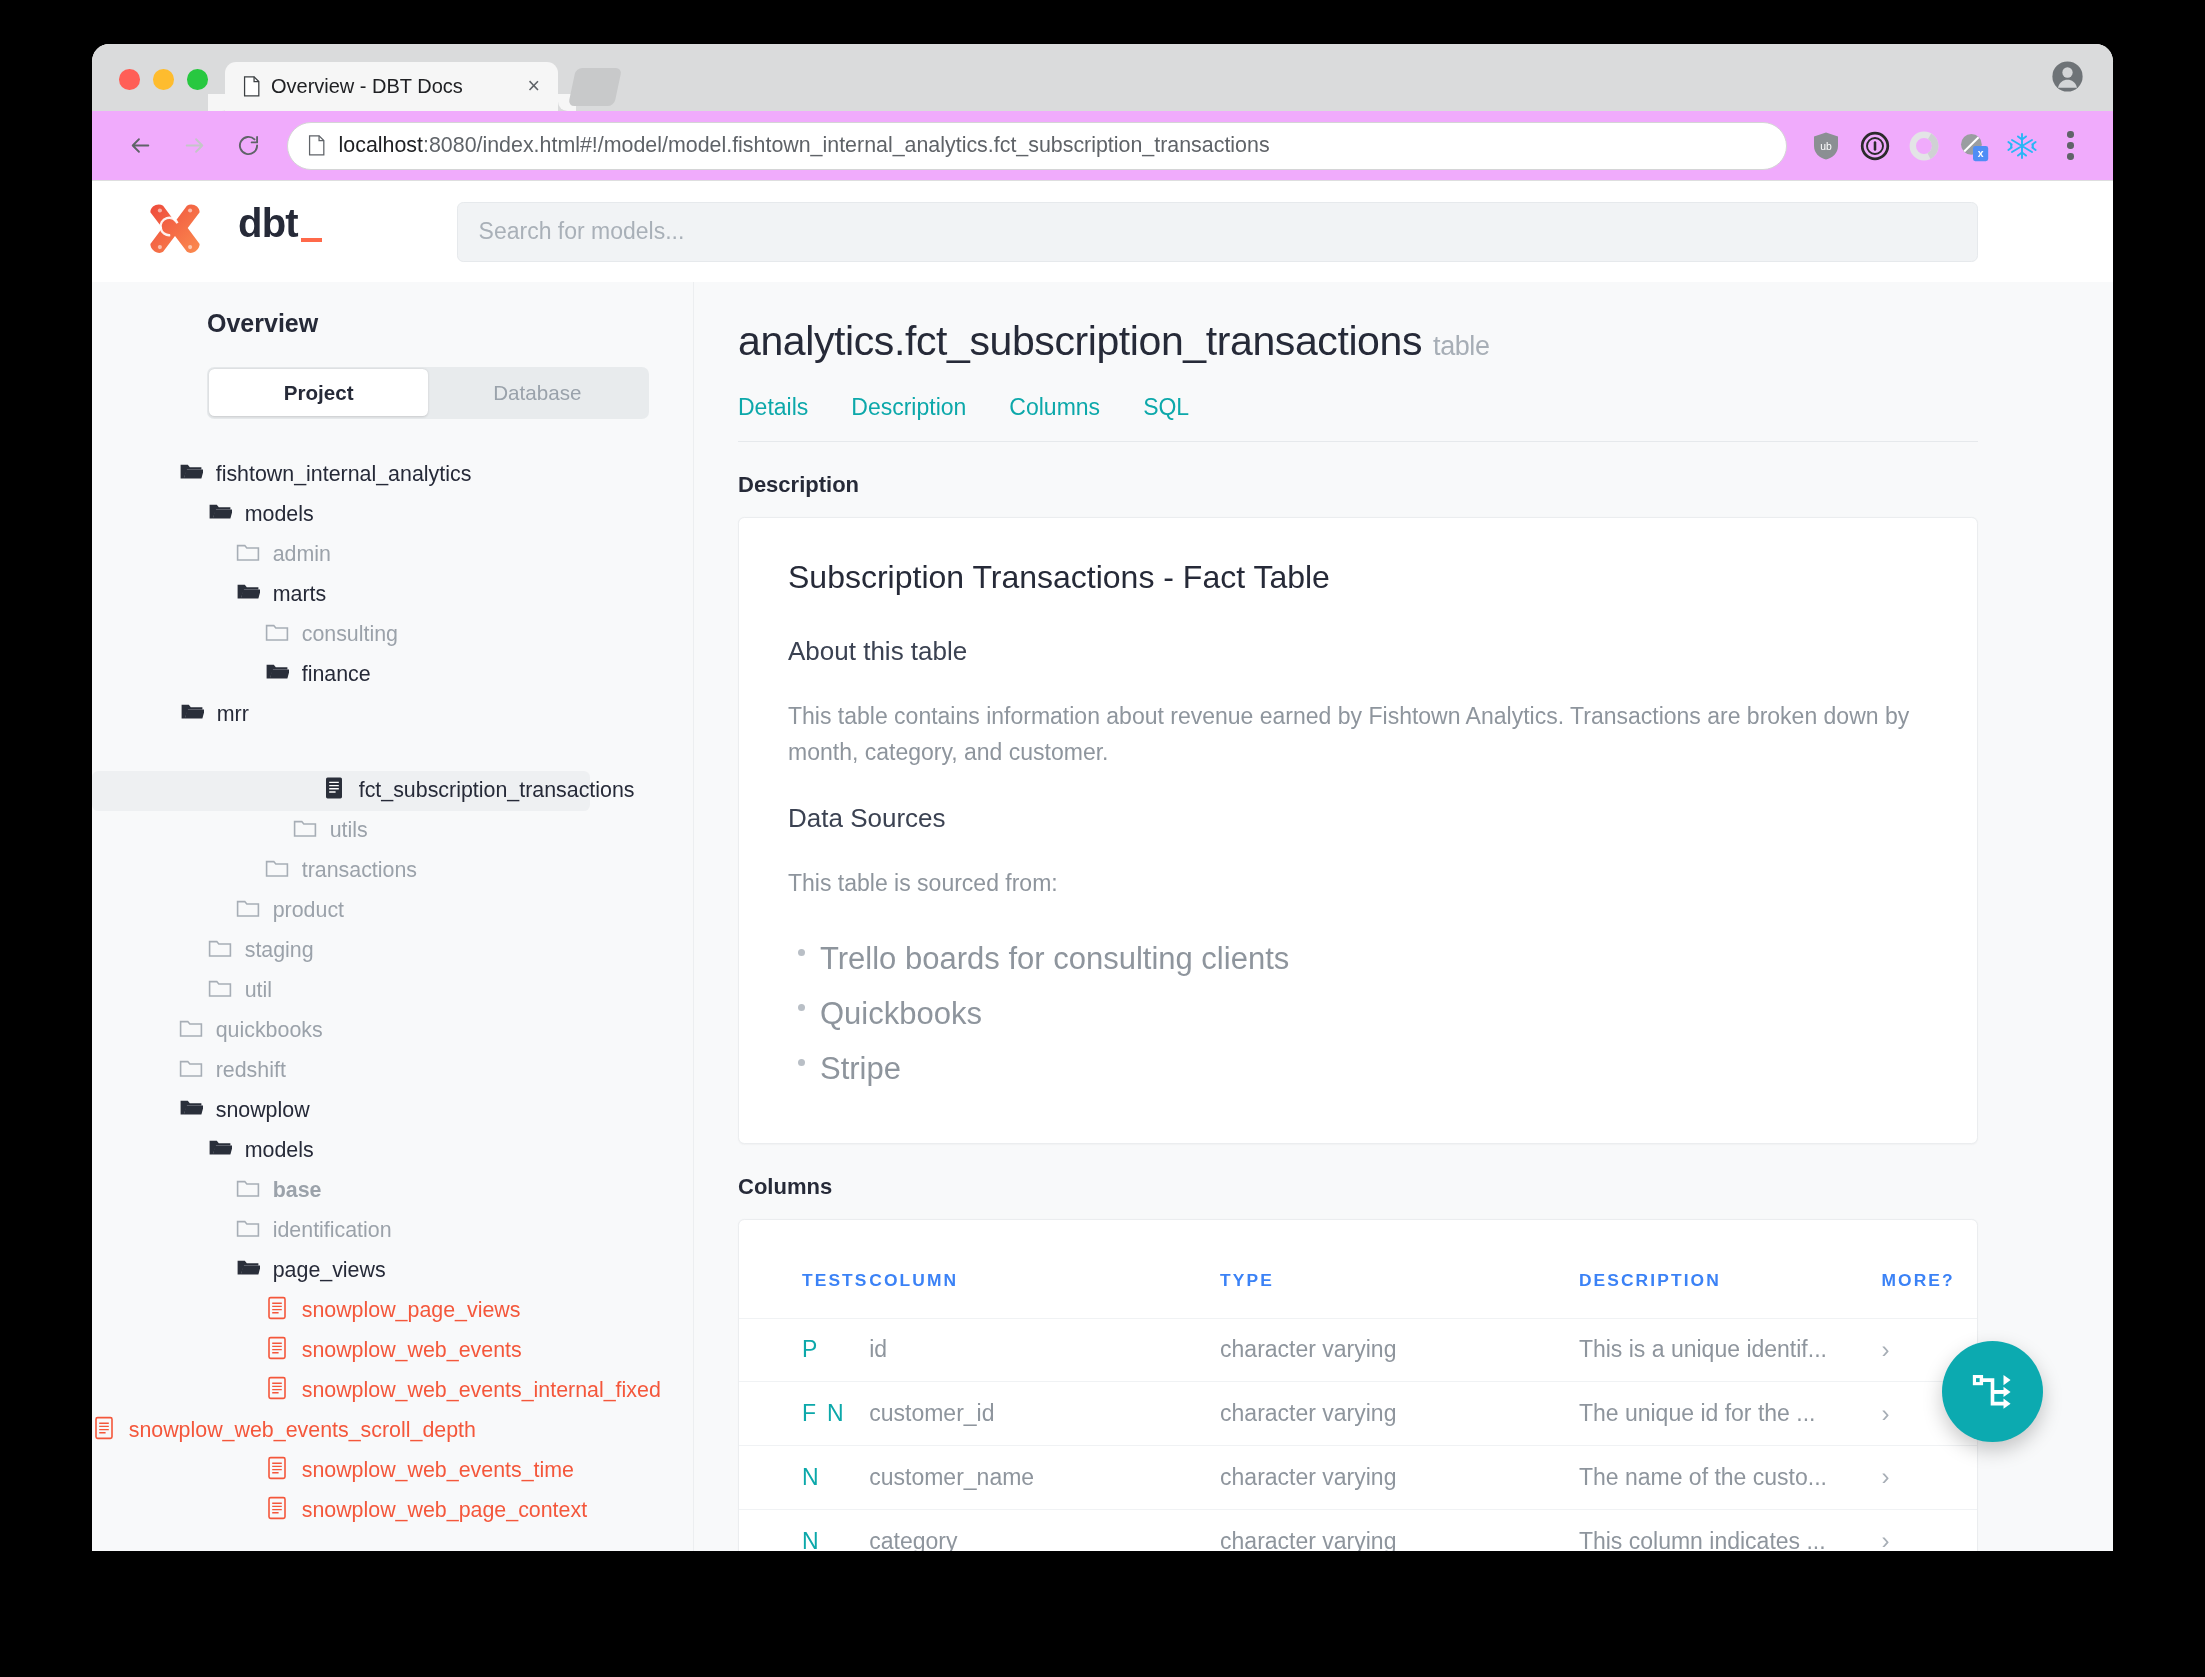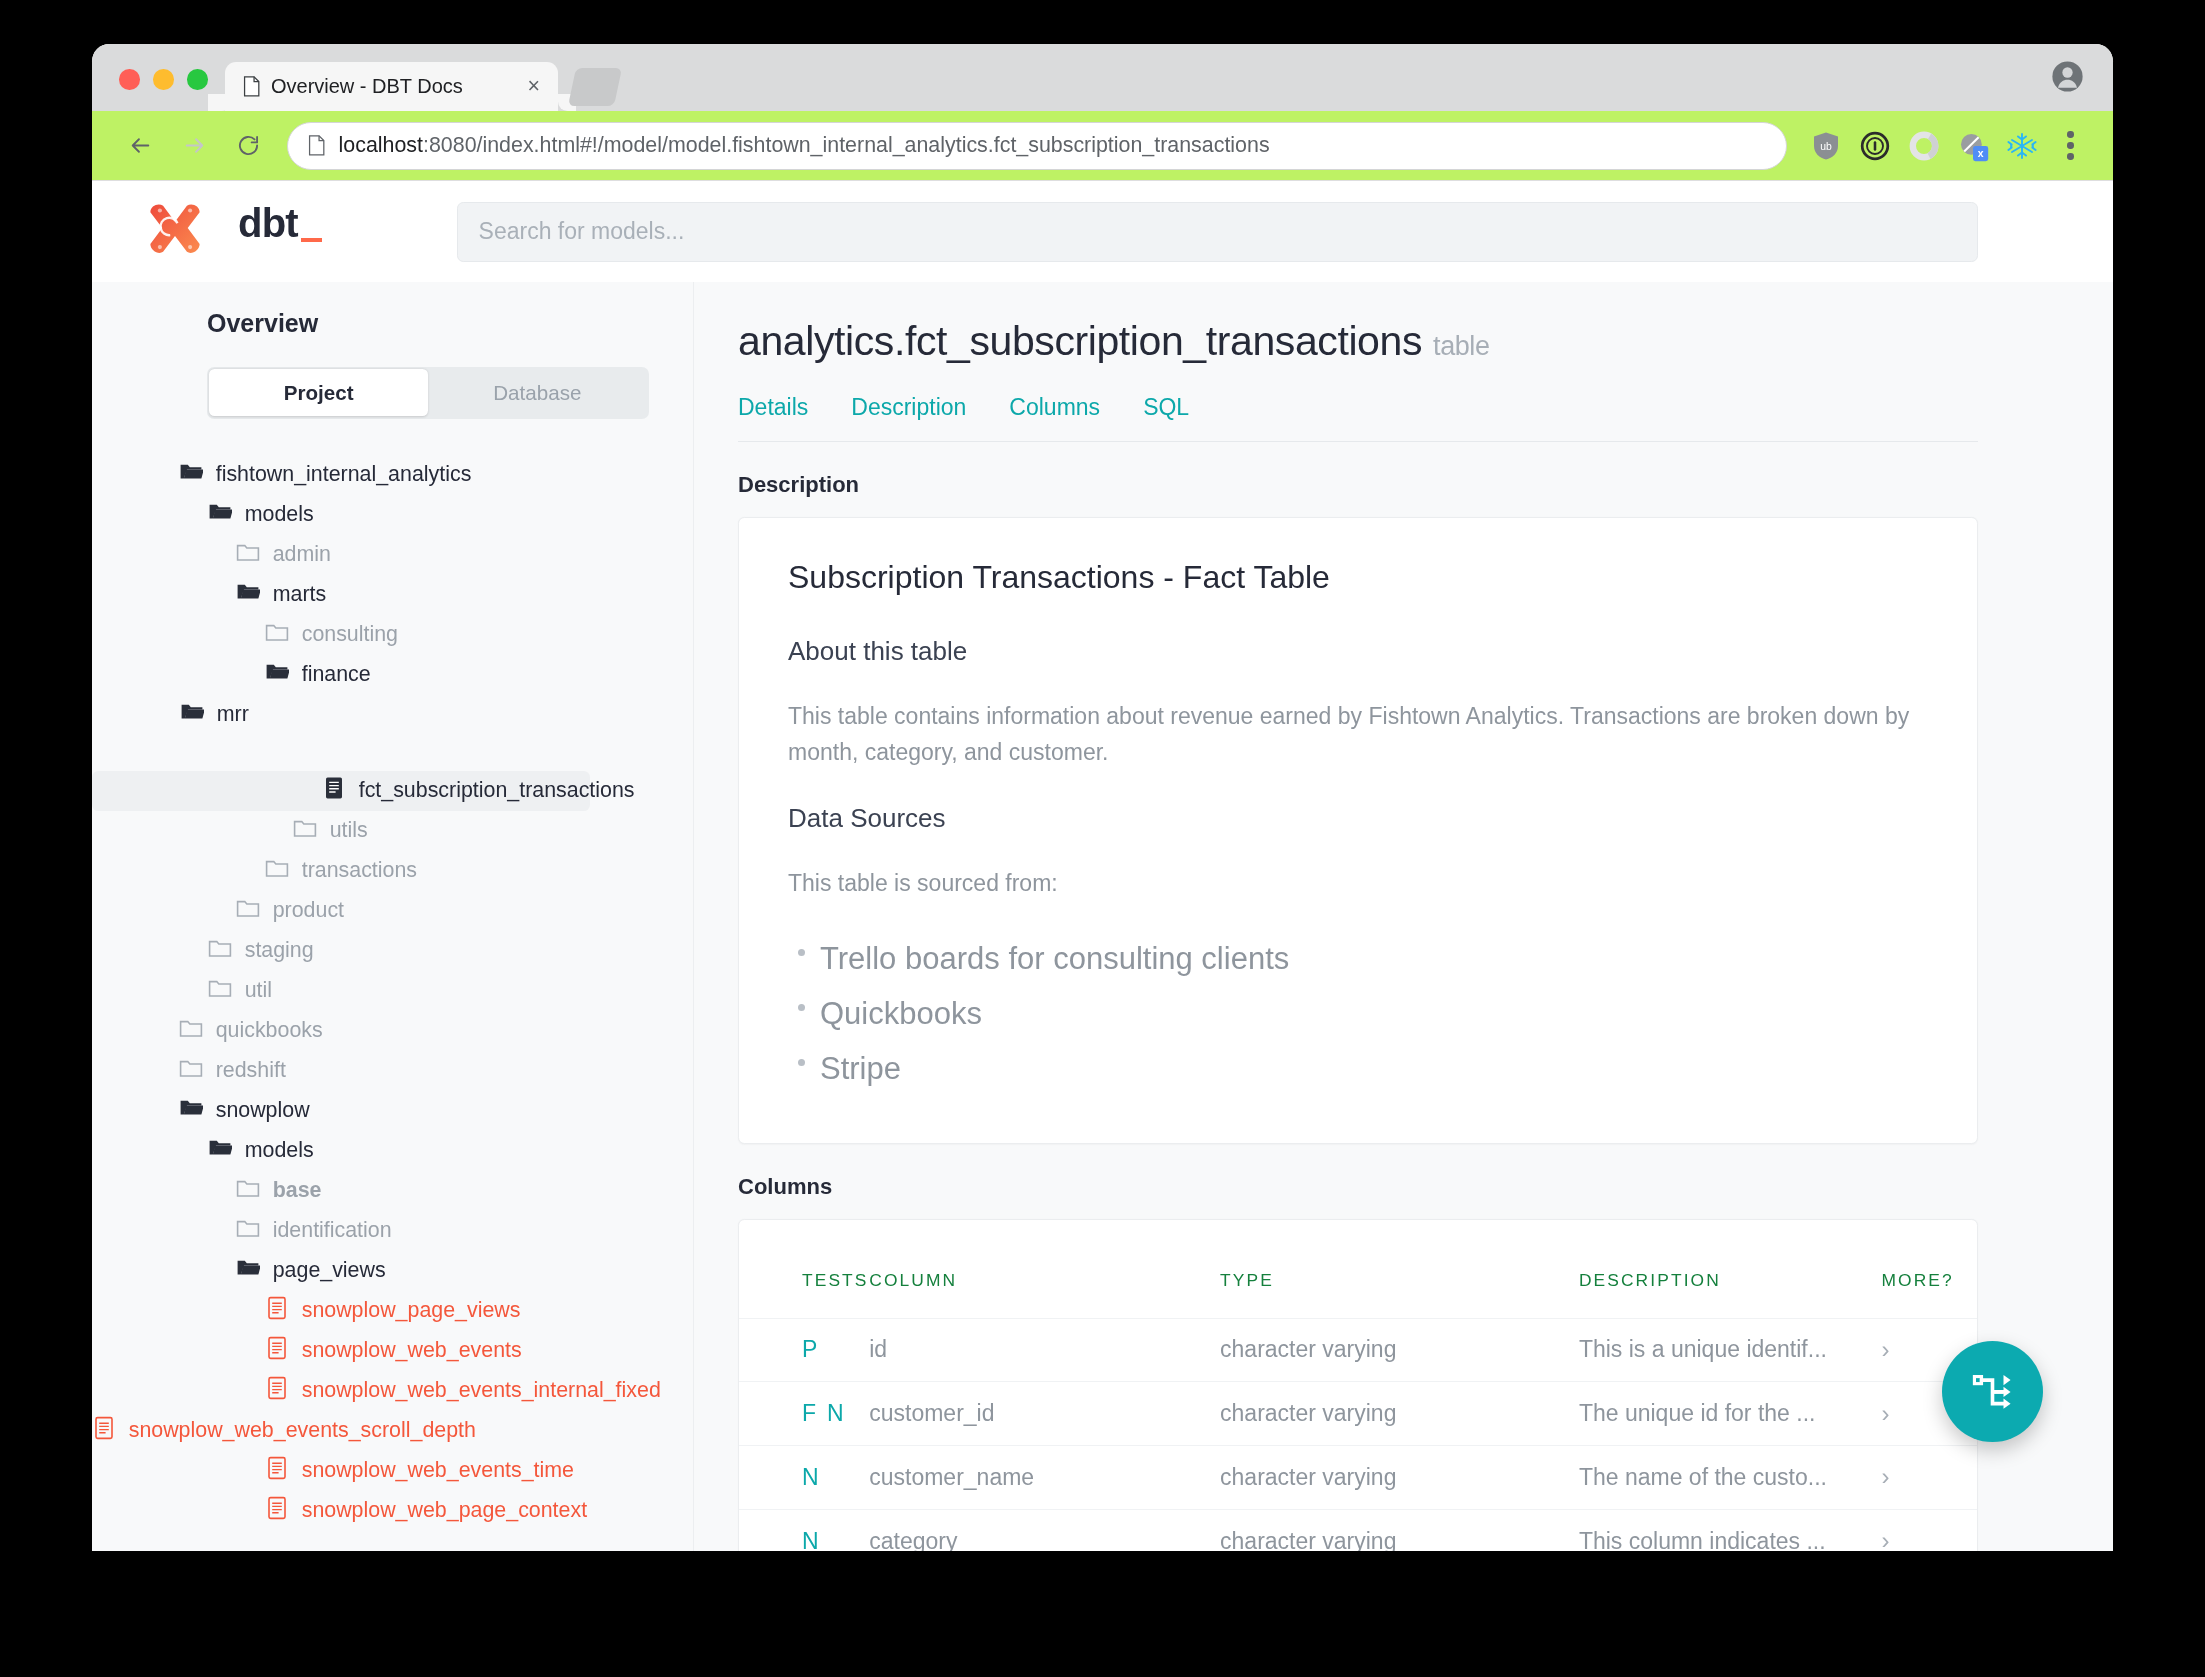--- a/index.html
+++ b/index.html
@@ -74,21 +74,21 @@
     transform: skewX(-12deg);
   }
   .profile-btn {
     position: absolute; right: 28.5px; bottom: 17.4px;
     width: 35px; height: 35px;
   }
 
   
   .toolbar {
     height: 70px;
-    background: #bef264;
+    background: #f0abfc;
     display: flex; align-items: center;
     padding: 0 20.6px 0 24px;
     gap: 4.8px;
     border-bottom: 0.8px solid #dededf;
   }
   .navbtn {
     width: 49px; height: 49px;
     display: flex; align-items: center; justify-content: center;
     border-radius: 50%;
     color: #5f6368;
@@ -238,21 +238,21 @@
   }
   .d-ul li::before {
     content: ""; position: absolute; left: 9.5px; top: 14.3px;
     width: 7.1px; height: 7.1px; border-radius: 50%; background: #b9bfc6;
   }
 
   .card.cols { padding: 32px 0 0 0; }
   table.colstable { width: 100%; border-collapse: collapse; }
   table.colstable th {
     font-size: 17.4px; letter-spacing: 2.1px;
-    color: #15803d; font-weight: 400; text-align: left;
+    color: #3b82f6; font-weight: 700; text-align: left;
     padding: 17.4px 0 27px 0;
   }
   table.colstable td {
     font-size: 23px; color: #8e959d;
     padding: 17.4px 0;
     border-top: 0.8px solid #f0f2f4;
   }
   .c-tests { width: 103px; padding-left: 63px !important; }
   .c-col   { width: 349px; }
   .c-type  { width: 357px; }

